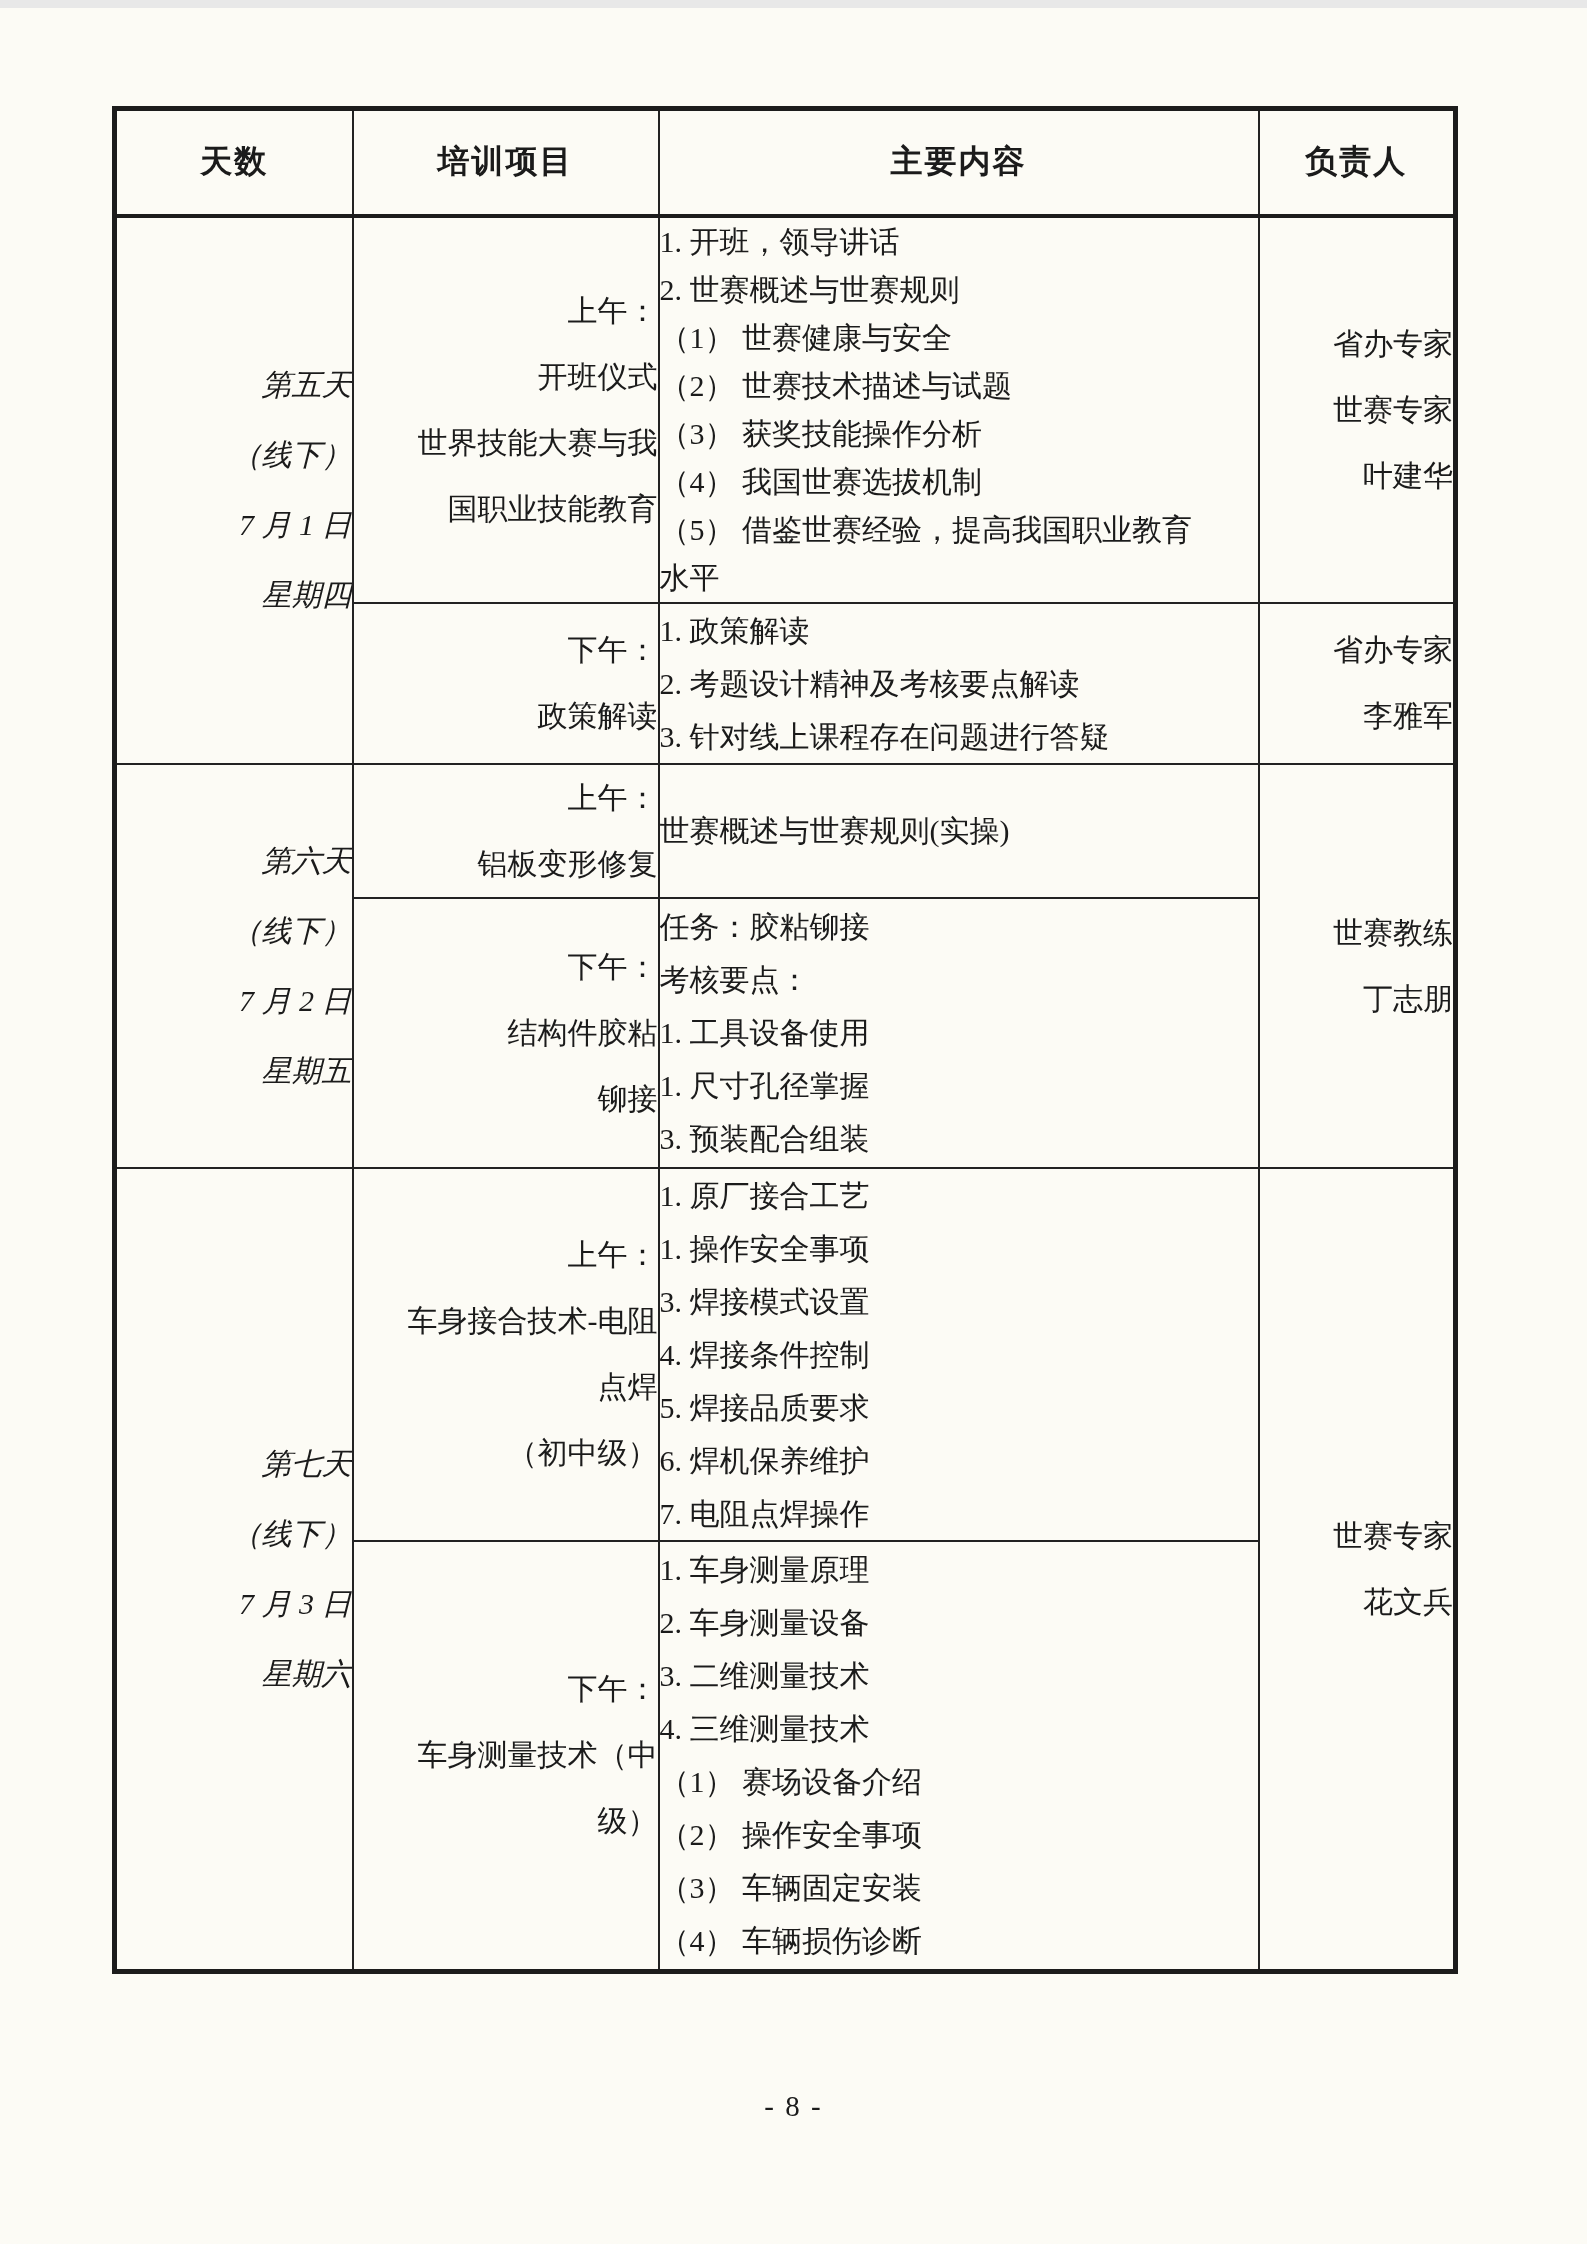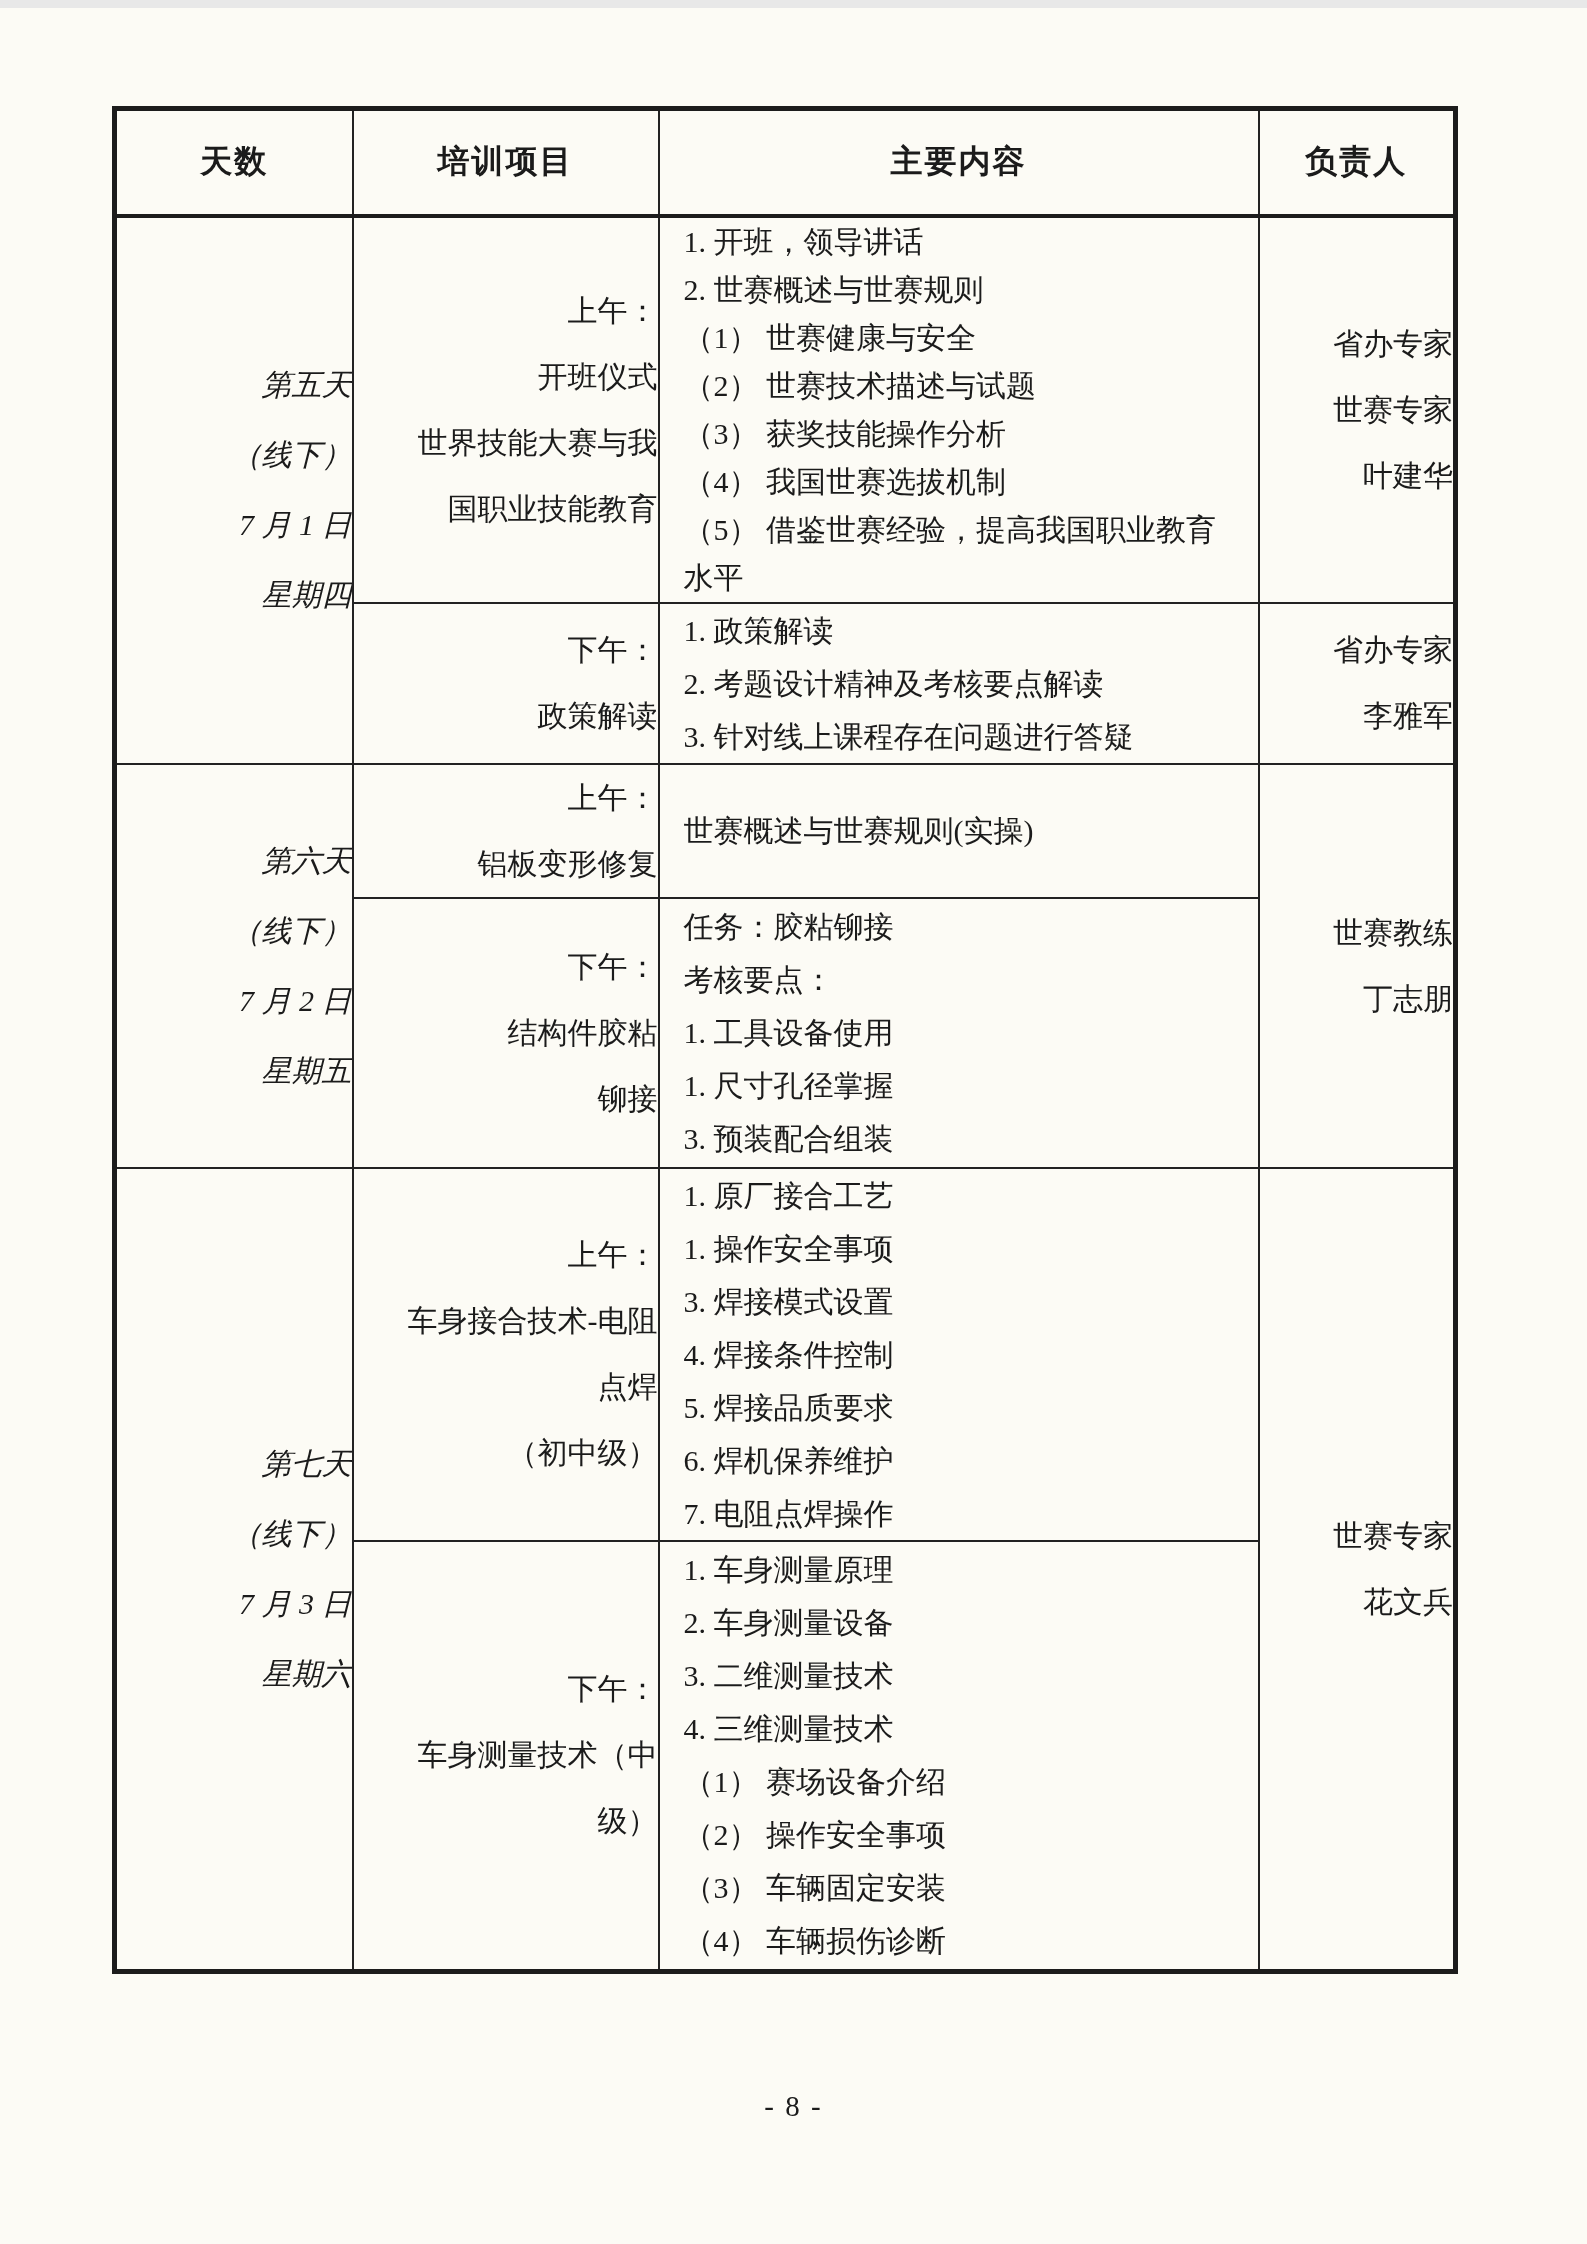--- a/index.html
+++ b/index.html
@@ -48,21 +48,21 @@
   .day-cell, .project-cell, .person-cell{
     text-align:right;
     font-size:30px;
     line-height:66px;
   }
   .day-cell{line-height:70px;font-style:italic;}
   .content-cell{
     text-align:left;
     font-size:30px;
     line-height:53px;
-    padding-left:24px;
+    padding-left:0;
     padding-right:8px;
   }
   .content-cell.tight{line-height:48px;}
   .ln{white-space:nowrap;}
   .content-cell .ln{white-space:normal;}
   .page-number{
     position:absolute;
     top:2082px;
     left:0;
     width:100%;

